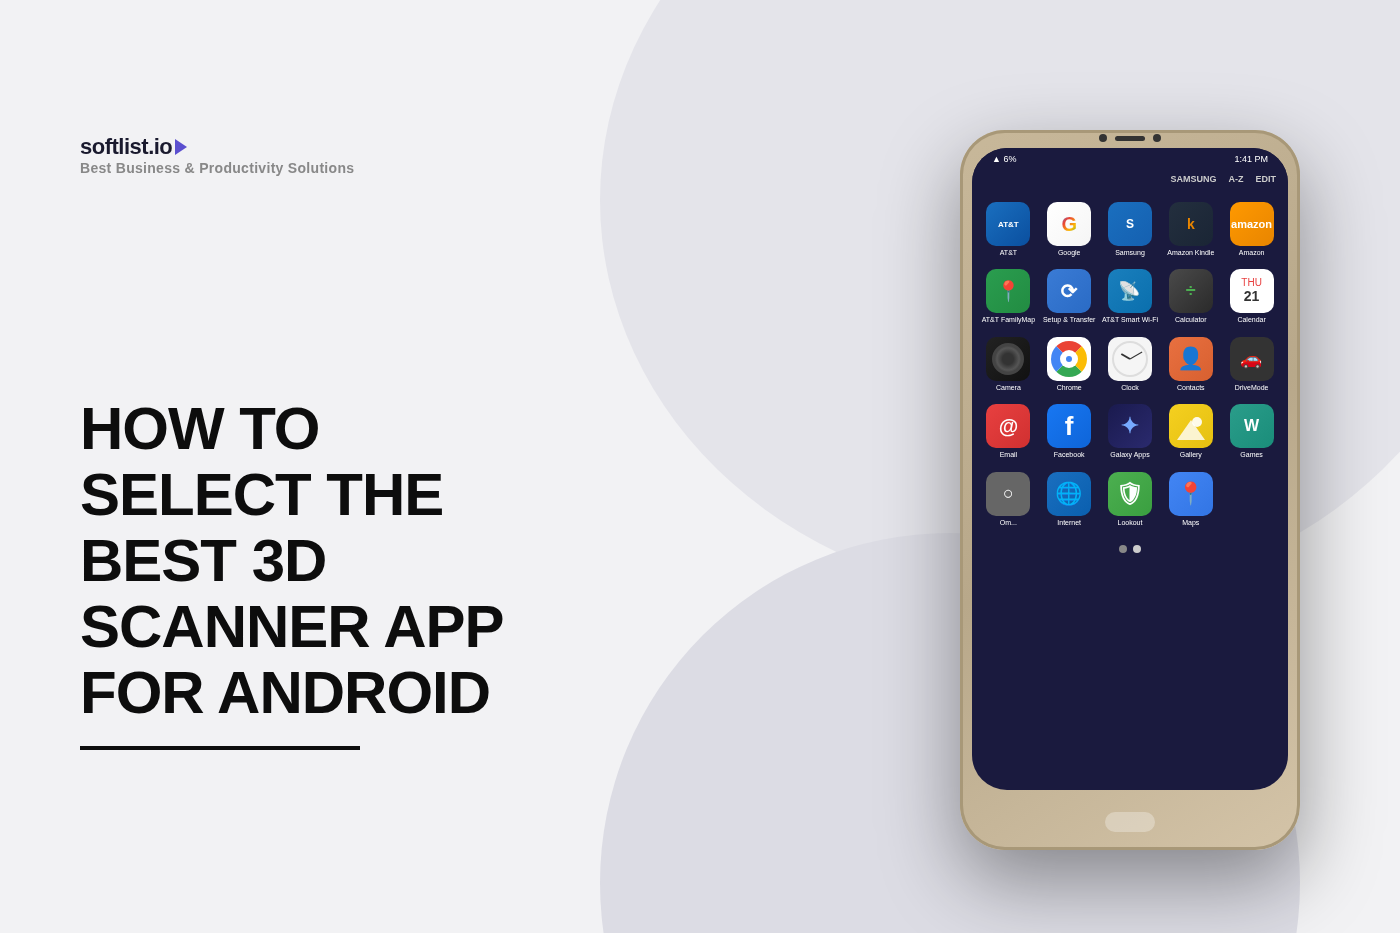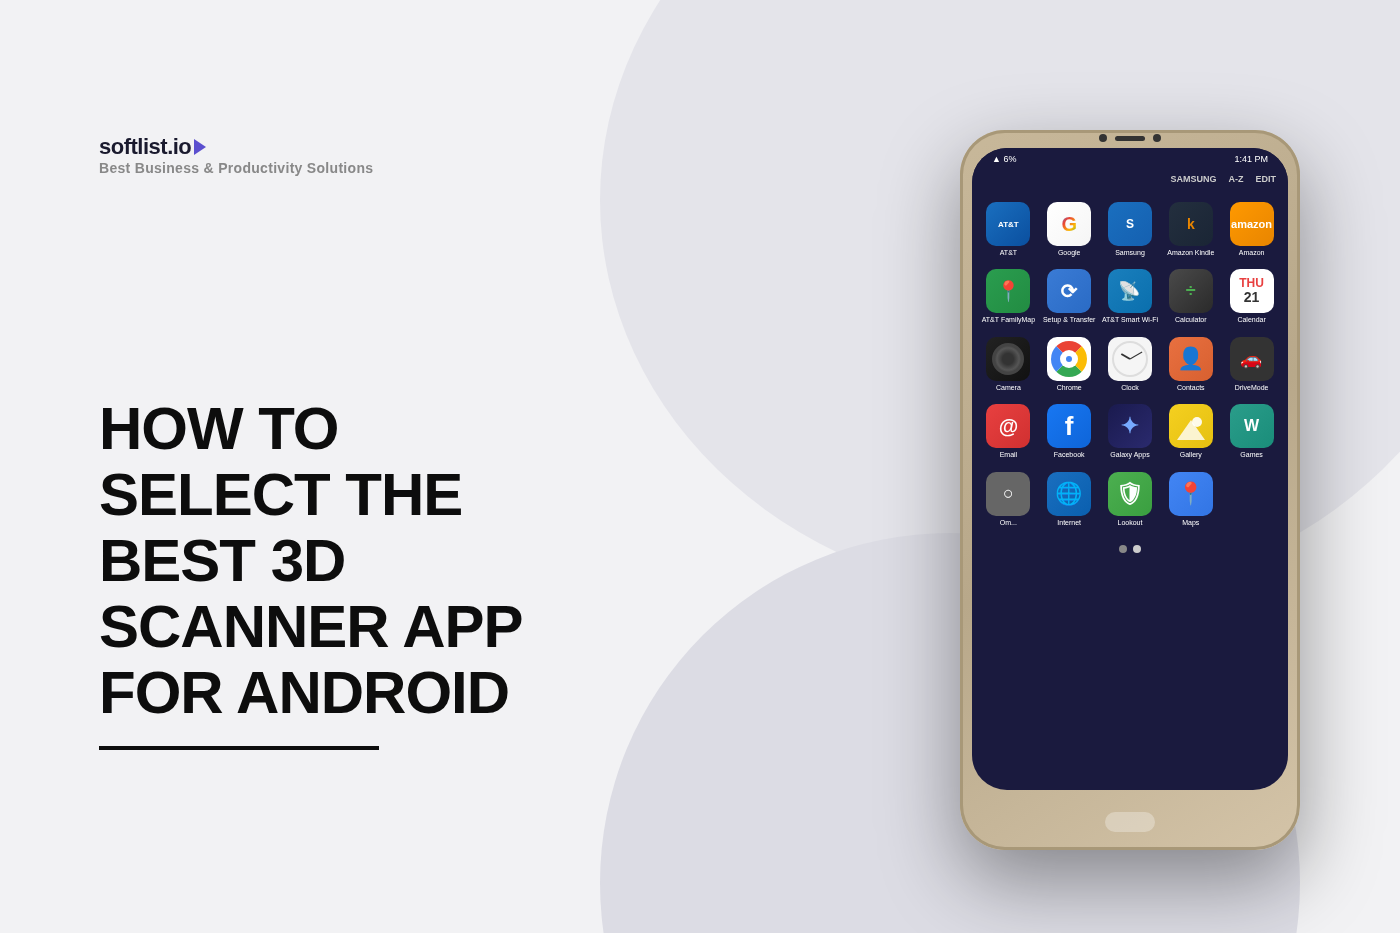--- a/index.html
+++ b/index.html
@@ -14,21 +14,20 @@
     }
 
     .card {
       width: 1400px;
       height: 933px;
       background: #f2f2f4;
       position: relative;
       overflow: hidden;
       display: flex;
       align-items: center;
-      padding-left: 19px;
     }
 
     
     .left-content {
       position: relative;
       z-index: 10;
       padding: 60px 80px;
       width: 620px;
       flex-shrink: 0;
     }
@@ -482,21 +481,21 @@
 
             <div class="app-item">
               <div class="app-icon calculator" style="font-size:18px; color:#4caf50;">
                 <span>÷</span>
               </div>
               <span class="app-label">Calculator</span>
             </div>
 
             <div class="app-item">
               <div class="app-icon calendar" style="font-size:16px; color:#e84040; background: white; display:flex; flex-direction:column; align-items:center; justify-content:center;">
-                <span style="font-size:12px; color:#e84040; font-weight:bold; line-height:1;">THU</span>
+                <span style="font-size:10px; color:#e84040; font-weight:normal; line-height:1;">THU</span>
                 <span style="font-size:14px; color:#333; font-weight:900; line-height:1.2;">21</span>
               </div>
               <span class="app-label">Calendar</span>
             </div>
 
             <div class="app-item">
               <div class="app-icon camera">
                 <div class="camera-lens" style="width:32px;height:32px;"></div>
               </div>
               <span class="app-label">Camera</span>

